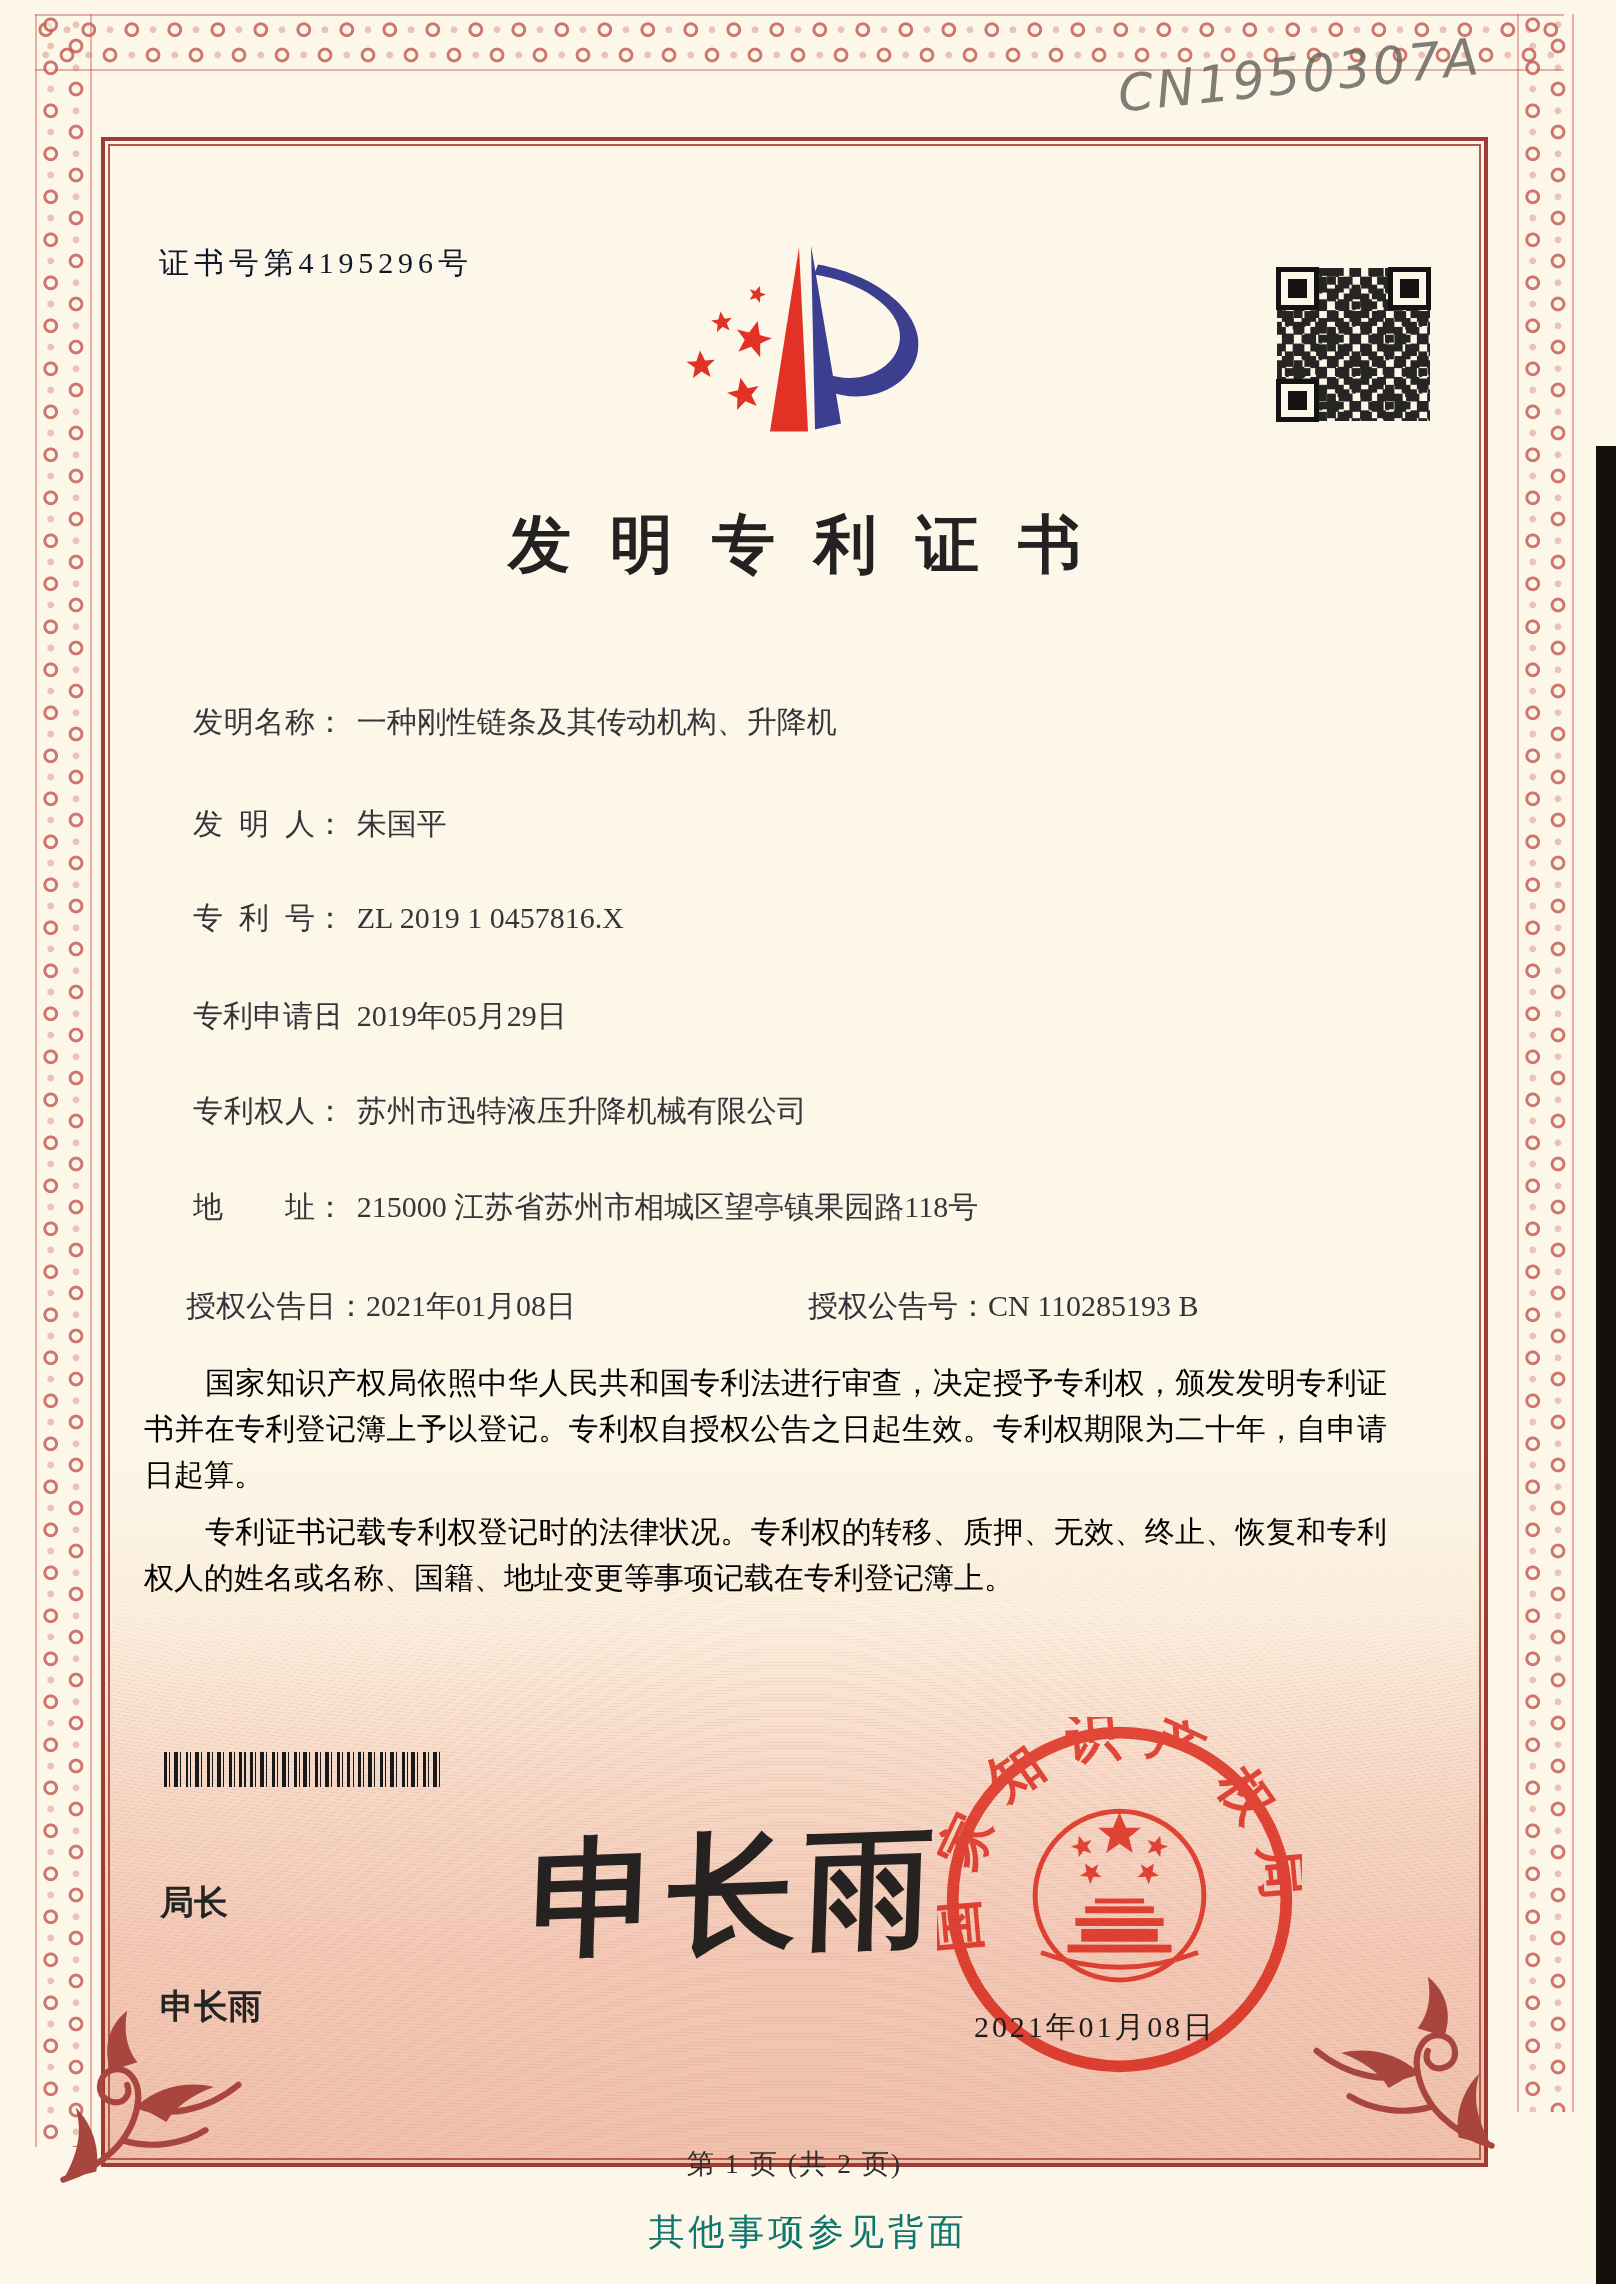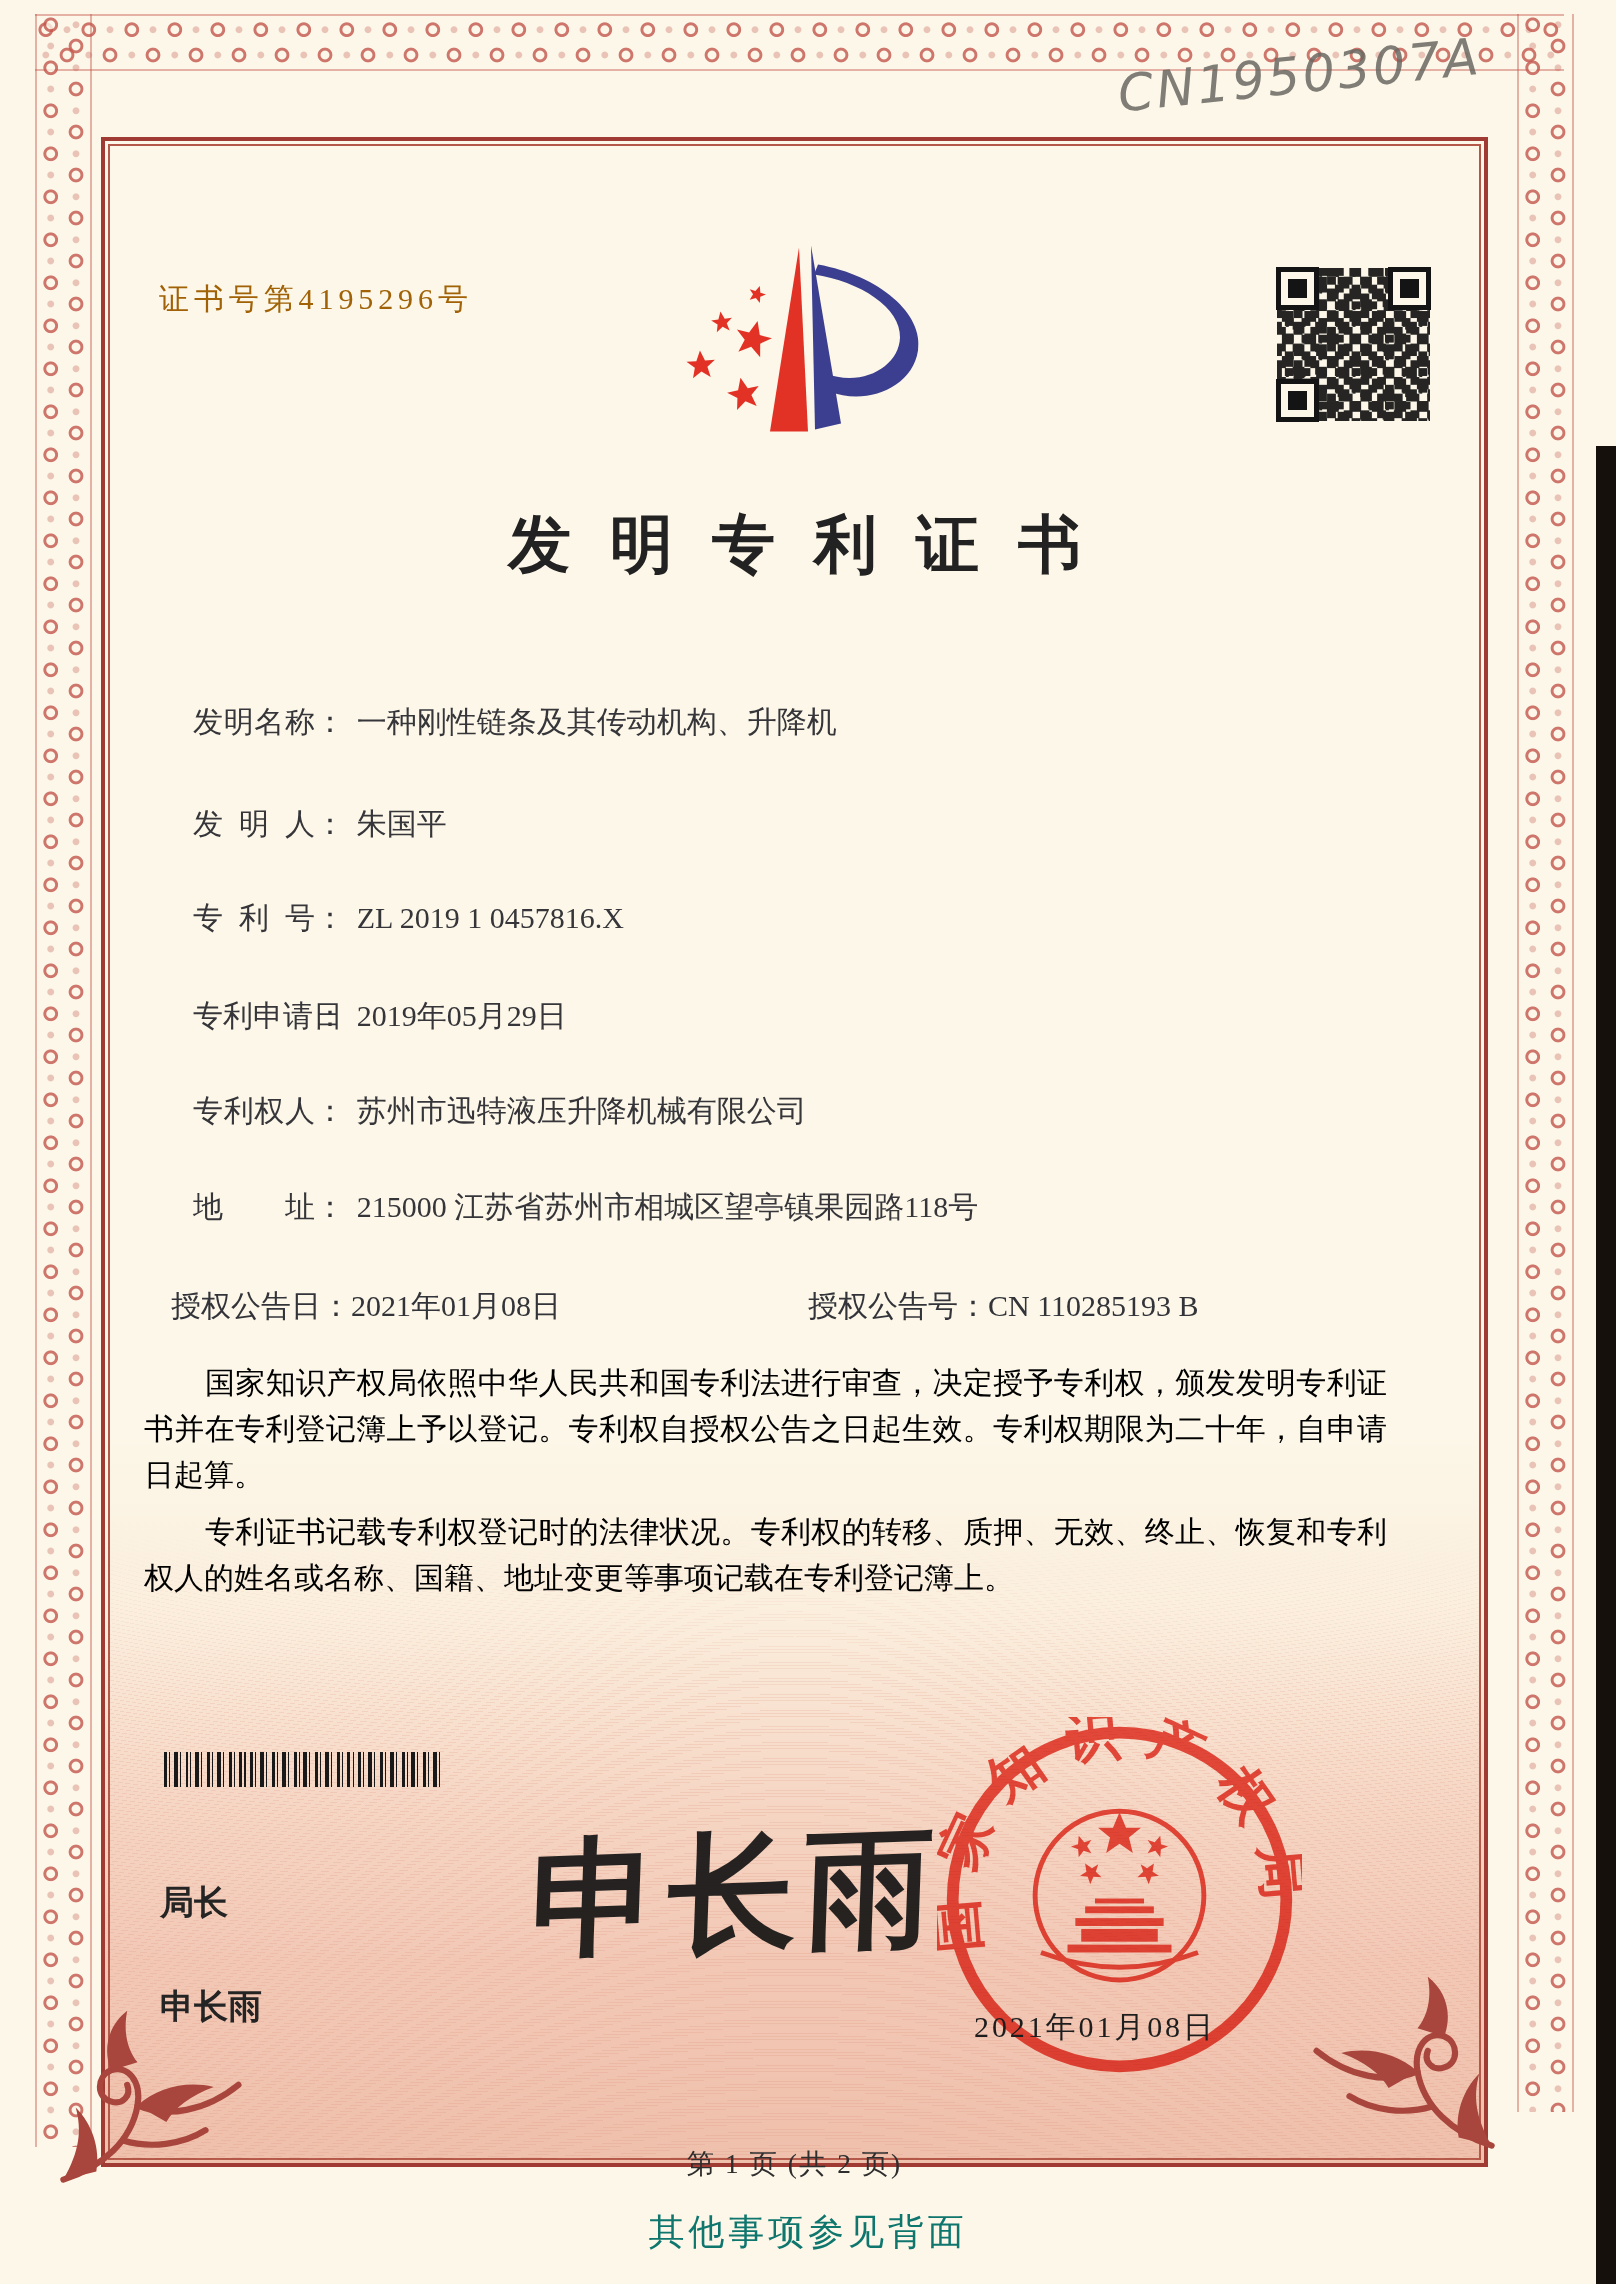--- a/index.html
+++ b/index.html
@@ -68,21 +68,21 @@
   }
   .guilloche{
     position:absolute;left:110px;top:1529px;width:1370px;height:631px;
     background:repeating-radial-gradient(140% 90% at 50% -30%,
        transparent 0 8.8px, rgba(214,128,106,.16) 8.8px 10.8px);
     -webkit-mask-image:linear-gradient(180deg,transparent 0,#000 176px);
             mask-image:linear-gradient(180deg,transparent 0,#000 176px);
   }
 
   
-  .cert-no{position:absolute;left:159px;top:243px;font-size:30px;letter-spacing:4.9px;color:#a16207;margin-top:36px;}
+  .cert-no{position:absolute;left:159px;top:243px;font-size:30px;letter-spacing:4.9px;color:#0f172a;}
   .logo{position:absolute;left:627px;top:216px;width:300px;height:253px;}
   .qr{position:absolute;left:1274px;top:265px;width:159px;height:159px;background:#fcf7e8;}
   .qr-noise{
     position:absolute;inset:2.9px;opacity:.93;
     background:
       repeating-conic-gradient(#161616 0% 25%,transparent 0% 50%) 0 0/16.7px 16.7px,
       repeating-conic-gradient(#161616 0% 25%,transparent 0% 50%) 4.9px 8.8px/22.5px 22.5px;
   }
   .finder{position:absolute;width:33px;height:33px;border:5.9px solid #141414;background:#fcf7e8;}
   .finder::after{content:"";position:absolute;inset:6.9px;background:#141414;}
@@ -95,21 +95,21 @@
     text-align:center;font-size:63px;font-weight:700;color:#222;
     letter-spacing:39px;text-indent:39px;white-space:nowrap;
   }
 
   
   .frow{position:absolute;left:193px;font-size:30px;color:#36363a;white-space:nowrap;}
   .flabel-inner{display:inline-block;width:122px;text-align:justify;text-align-last:justify;}
   .fcolon{display:inline-block;margin-right:11.8px;}
   .r1{top:702px;} .r2{top:804px;} .r3{top:898px;}
   .r4{top:996px;} .r5{top:1091px;} .r6{top:1187px;}
-  .grant-a{position:absolute;left:171px;top:1286px;font-size:30px;white-space:nowrap;}
+  .grant-a{position:absolute;left:186px;top:1286px;font-size:30px;white-space:nowrap;}
   .grant-b{position:absolute;left:808px;top:1286px;font-size:30px;white-space:nowrap;}
 
   
   .legal{
     position:absolute;left:144px;top:1360px;width:1243px;
     font-size:30px;line-height:46px;text-align:justify;color:#000000;
   }
   .legal p{margin:0;text-indent:61px;}
   .legal p + p{margin-top:11px;}
 

